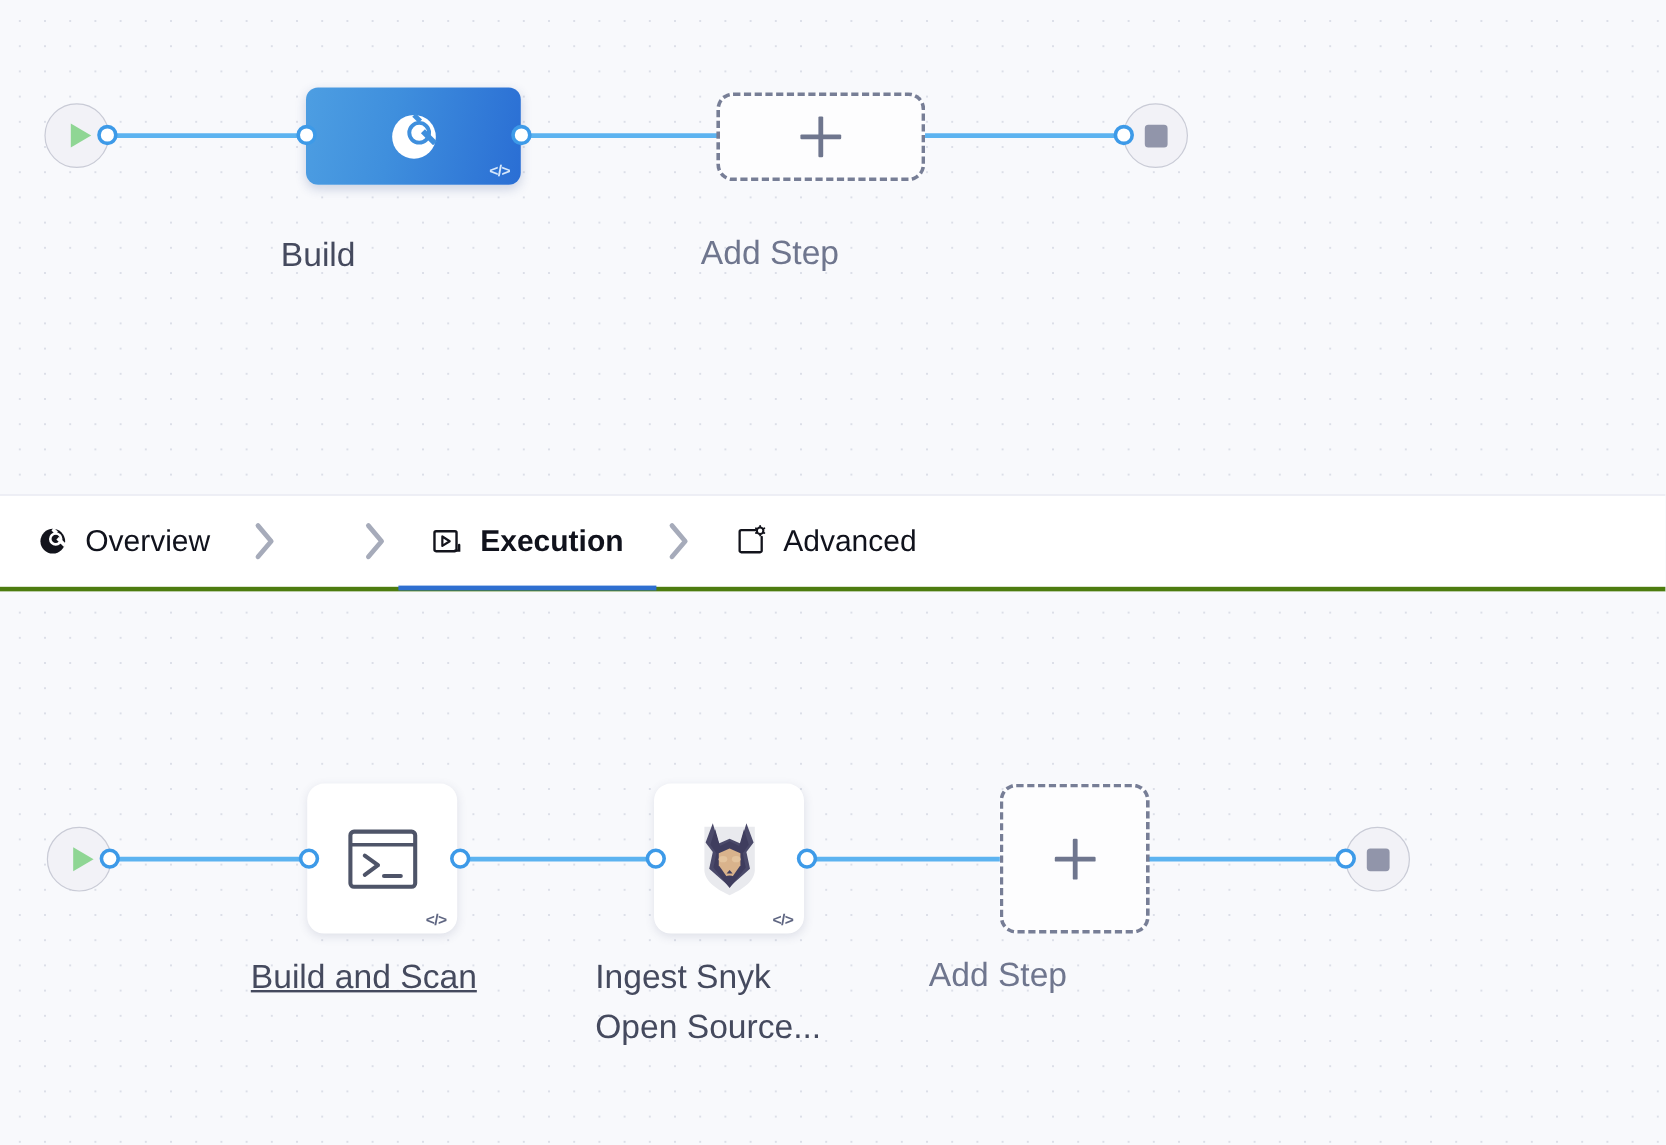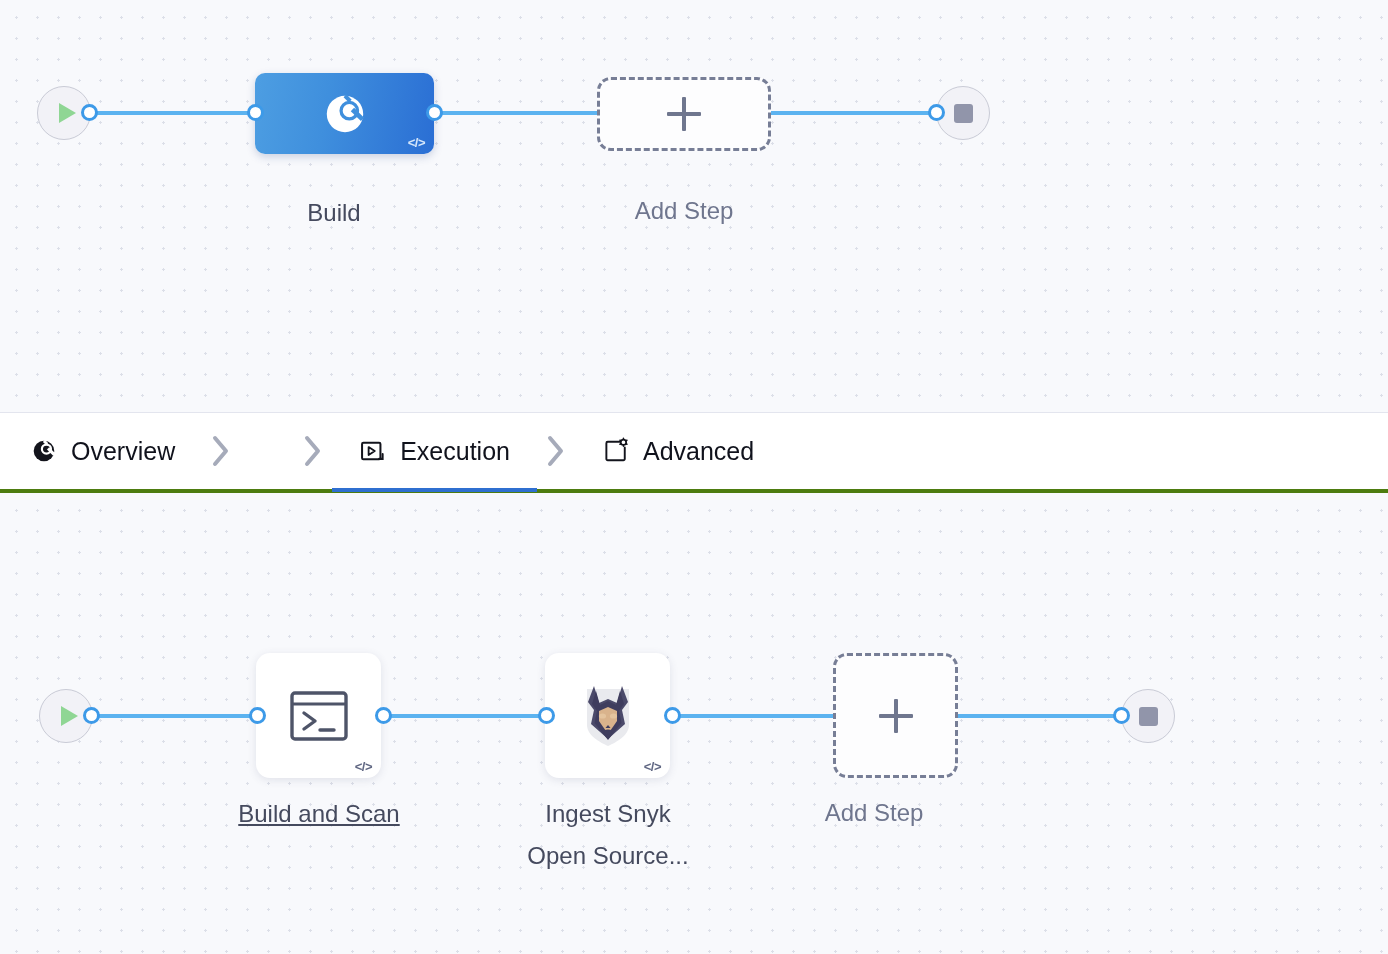--- a/index.html
+++ b/index.html
@@ -134,22 +134,21 @@
     position: absolute;
     background: #6f768e;
     border-radius: 1px;
   }
   .add-box .plus::before { left: 15px; top: 0;  width: 4px;  height: 34px; }
   .add-box .plus::after  { left: 0;  top: 15px; width: 34px; height: 4px;  }
 
   
   .node-label {
     position: absolute;
-    text-align: center;
-    font-size: 24px;
+    font-size: 28px;
     line-height: 42px;
     color: #454a5e;
     white-space: pre-line;
   }
   .node-label.muted { color: #6f768e; }
 
   
   .tabbar {
     position: absolute;
     left: 0;
@@ -168,21 +167,21 @@
     align-items: center;
     gap: 13px;
     height: 81px;
     position: relative;
     cursor: pointer;
   }
   .tab .tab-label {
     font-size: 25px;
     color: #10121c;
   }
-  .tab.active .tab-label { font-weight: 400; }
+  .tab.active .tab-label { font-weight: 700; }
   .tab.active::after {
     content: "";
     position: absolute;
     left: -27px;
     right: -27px;
     bottom: 0;
     height: 4px;
     background: #2f6fd0;
   }
   .tab-sep {

